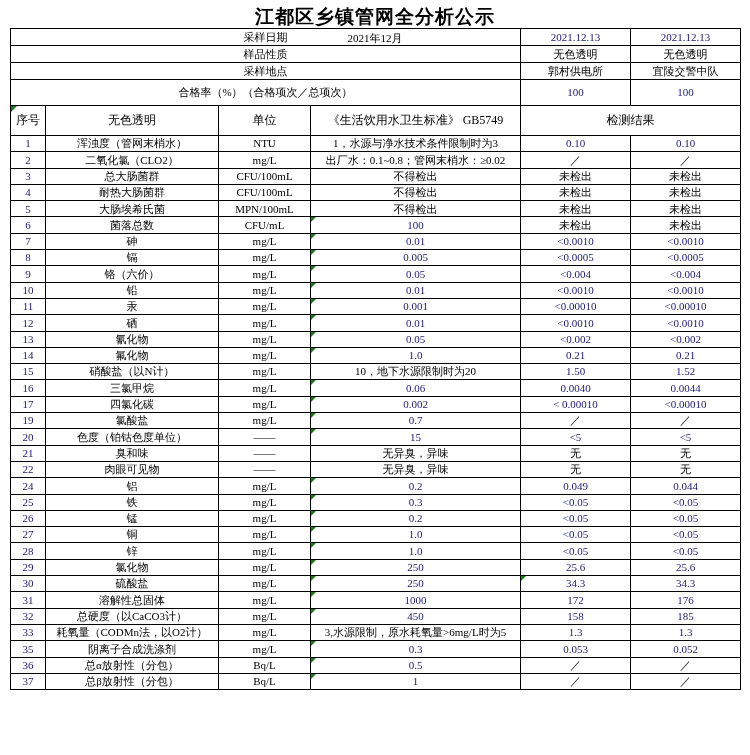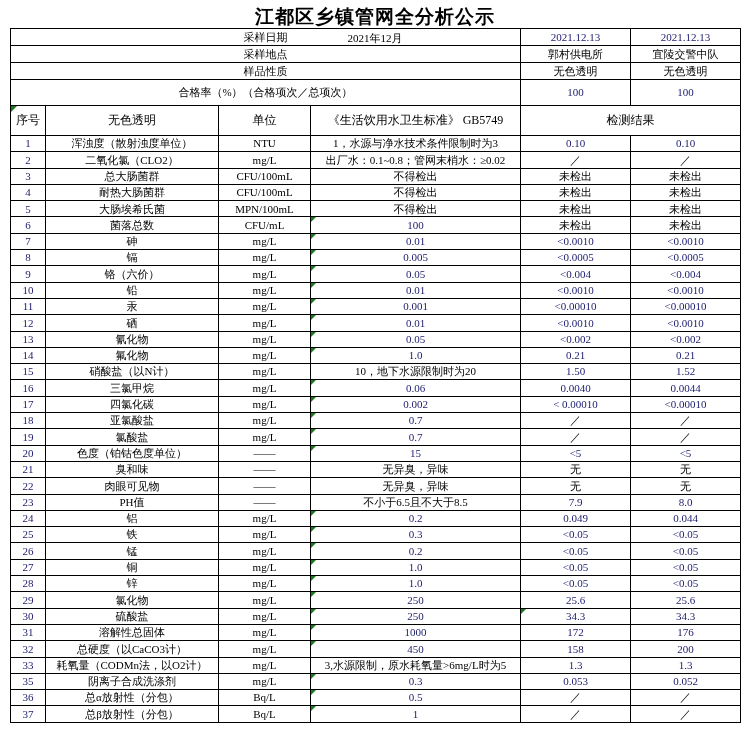--- a/index.html
+++ b/index.html
@@ -59,48 +59,48 @@
         <col style="width:110px">
         <col style="width:110px">
     </colgroup>
     <tbody>
       <tr class="info-r">
         <td colspan="4">采样日期</td>
         <td class="num">2021.12.13</td>
         <td class="num">2021.12.13</td>
       </tr>
       <tr class="info-r">
+        <td colspan="4">样品性质</td>
+        <td>无色透明</td>
+        <td>无色透明</td>
+      </tr>
+      <tr class="info-r">
         <td colspan="4">采样地点</td>
         <td>郭村供电所</td>
         <td>宜陵交警中队</td>
-      </tr>
-      <tr class="info-r">
-        <td colspan="4">样品性质</td>
-        <td>无色透明</td>
-        <td>无色透明</td>
       </tr>
       <tr class="info-last">
         <td colspan="4">合格率（%）（合格项次／总项次）</td>
         <td class="num">100</td>
         <td class="num">100</td>
       </tr>
     </tbody>
     <tbody>
       <tr class="hdr">
         <td class="corner-tri">序号</td>
         <td>无色透明</td>
         <td>单位</td>
         <td>《生活饮用水卫生标准》 GB5749</td>
         <td colspan="2">检测结果</td>
       </tr>
     </tbody>
     <tbody class="rows">
         <tr>
           <td class="c-no num">1</td>
-          <td class="c-item">浑浊度（散射浊度单位）</td>
+          <td class="c-item">浑浊度（管网末梢水）</td>
           <td class="c-unit">NTU</td>
           <td class="c-std">1，水源与净水技术条件限制时为3</td>
           <td class="c-res num">0.10</td>
           <td class="c-res num">0.10</td>
         </tr>
         <tr>
           <td class="c-no num">2</td>
           <td class="c-item">二氧化氯（CLO2）</td>
           <td class="c-unit">mg/L</td>
           <td class="c-std">出厂水：0.1~0.8；管网末梢水：≥0.02</td>
@@ -219,28 +219,20 @@
           <td class="c-res num">0.0040</td>
           <td class="c-res num">0.0044</td>
         </tr>
         <tr>
           <td class="c-no num">17</td>
           <td class="c-item">四氯化碳</td>
           <td class="c-unit">mg/L</td>
           <td class="c-std tri num">0.002</td>
           <td class="c-res num">&lt; 0.00010</td>
           <td class="c-res num">&lt;0.00010</td>
-        </tr>
-        <tr>
-          <td class="c-no num">18</td>
-          <td class="c-item">亚氯酸盐</td>
-          <td class="c-unit">mg/L</td>
-          <td class="c-std tri num">0.7</td>
-          <td class="c-res">／</td>
-          <td class="c-res">／</td>
         </tr>
         <tr>
           <td class="c-no num">19</td>
           <td class="c-item">氯酸盐</td>
           <td class="c-unit">mg/L</td>
           <td class="c-std tri num">0.7</td>
           <td class="c-res">／</td>
           <td class="c-res">／</td>
         </tr>
         <tr>
@@ -261,28 +253,20 @@
         </tr>
         <tr>
           <td class="c-no num">22</td>
           <td class="c-item">肉眼可见物</td>
           <td class="c-unit">——</td>
           <td class="c-std">无异臭，异味</td>
           <td class="c-res">无</td>
           <td class="c-res">无</td>
         </tr>
         <tr>
-          <td class="c-no num">23</td>
-          <td class="c-item">PH值</td>
-          <td class="c-unit">——</td>
-          <td class="c-std">不小于6.5且不大于8.5</td>
-          <td class="c-res num">7.9</td>
-          <td class="c-res num">8.0</td>
-        </tr>
-        <tr>
           <td class="c-no num">24</td>
           <td class="c-item">铝</td>
           <td class="c-unit">mg/L</td>
           <td class="c-std tri num">0.2</td>
           <td class="c-res num">0.049</td>
           <td class="c-res num">0.044</td>
         </tr>
         <tr>
           <td class="c-no num">25</td>
           <td class="c-item">铁</td>
@@ -338,21 +322,21 @@
           <td class="c-std tri num">1000</td>
           <td class="c-res num">172</td>
           <td class="c-res num">176</td>
         </tr>
         <tr>
           <td class="c-no num">32</td>
           <td class="c-item">总硬度（以CaCO3计）</td>
           <td class="c-unit">mg/L</td>
           <td class="c-std tri num">450</td>
           <td class="c-res num">158</td>
-          <td class="c-res num">200</td>
+          <td class="c-res num">185</td>
         </tr>
         <tr>
           <td class="c-no num">33</td>
           <td class="c-item">耗氧量（CODMn法，以O2计）</td>
           <td class="c-unit">mg/L</td>
           <td class="c-std">3,水源限制，原水耗氧量&gt;6mg/L时为5</td>
           <td class="c-res num">1.3</td>
           <td class="c-res num">1.3</td>
         </tr>
         <tr>

